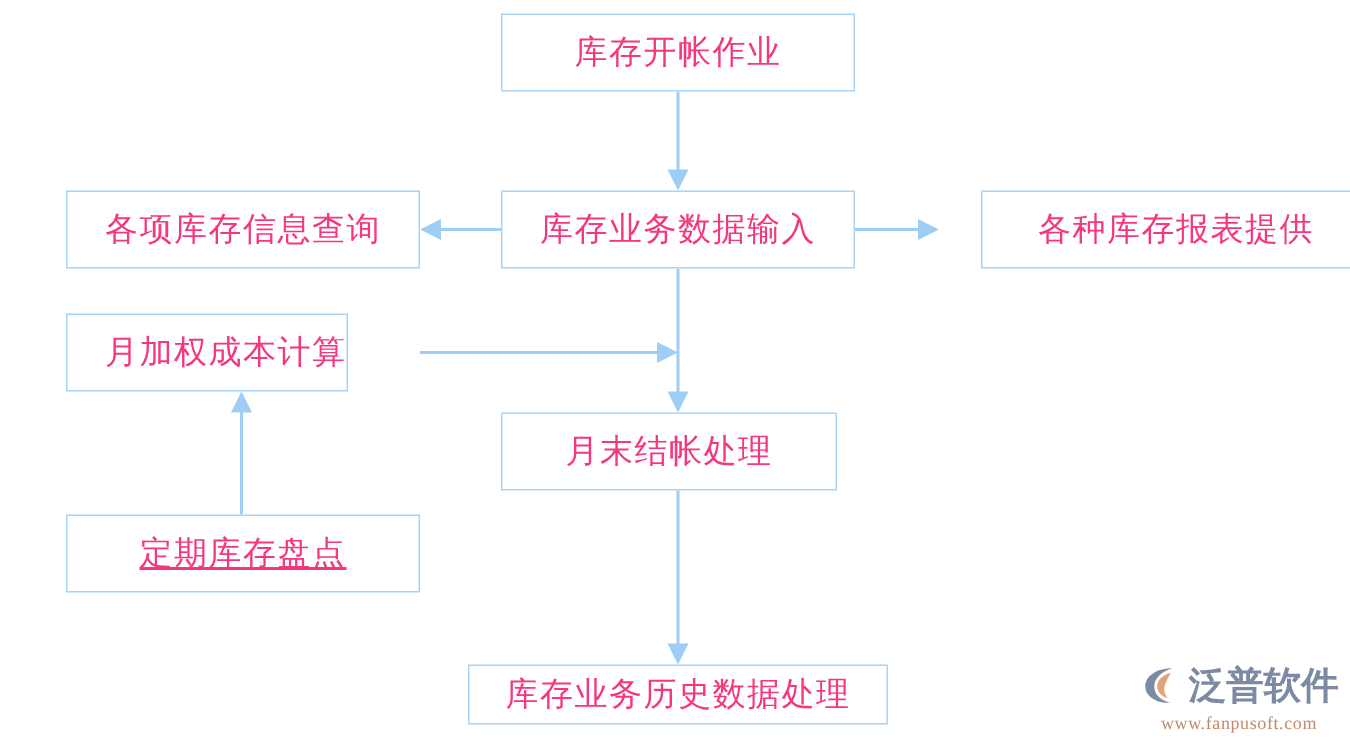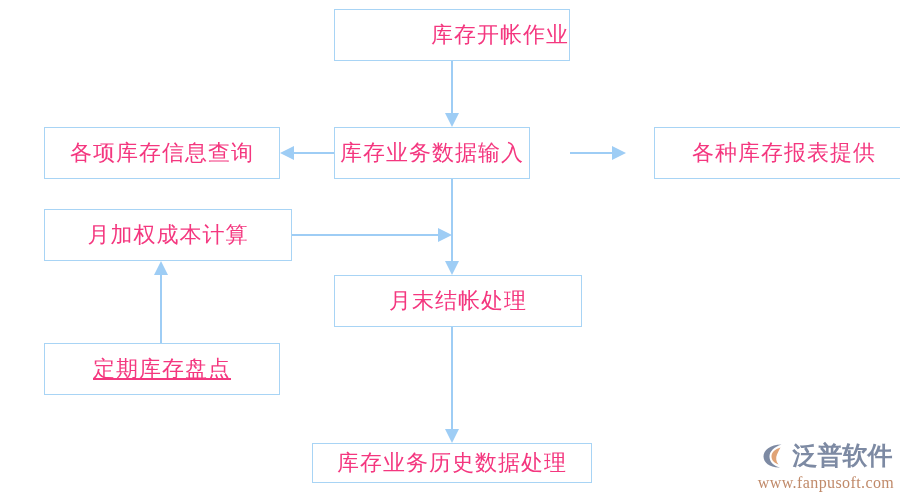--- a/index.html
+++ b/index.html
@@ -75,21 +75,21 @@
   #watermark .wm-text {
     color: #7d8aa3;
     font-size: 25px;
     font-weight: bold;
     letter-spacing: 0px;
     line-height: 1;
     font-family: "Liberation Sans", "DejaVu Sans", sans-serif;
   }
   #watermark .wm-url {
     color: #c08a6a;
-    font-size: 16px;
+    font-size: 12px;
     letter-spacing: 0.4px;
     margin-top: 3px;
     font-family: "Liberation Serif", "DejaVu Serif", serif;
   }
 </style>
 </head>
 <body>
 
 <div id="canvas">
 
@@ -124,41 +124,41 @@
       <line class="edge-line" x1="161" y1="343" x2="161" y2="268"></line>
       <polygon class="edge-head" points="161,261 154,275 168,275"></polygon>
     </g>
 
     <g>
       <line class="edge-line" x1="452" y1="327" x2="452" y2="436"></line>
       <polygon class="edge-head" points="452,443 445,429 459,429"></polygon>
     </g>
   </svg>
 
-  <div class="node" style="left:334px; top:9px; width:236px; height:52px;justify-content:flex-end;">
+  <div class="node" style="left:334px; top:9px; width:236px; height:52px;">
     <span class="node-label">库存开帐作业</span>
   </div>
 
   <div class="node" style="left:44px; top:127px; width:236px; height:52px;text-align:right;">
     <span class="node-label">各项库存信息查询</span>
   </div>
 
-  <div class="node" style="left:334px; top:127px; width:196px; height:52px;">
+  <div class="node" style="left:334px; top:127px; width:236px; height:52px;">
     <span class="node-label">库存业务数据输入</span>
   </div>
 
   <div class="node" style="left:654px; top:127px; width:260px; height:52px;align-items:center;">
     <span class="node-label">各种库存报表提供</span>
   </div>
 
-  <div class="node" style="left:44px; top:209px; width:248px; height:52px;">
+  <div class="node" style="left:44px; top:209px; width:188px; height:52px;justify-content:flex-end;">
     <span class="node-label">月加权成本计算</span>
   </div>
 
-  <div class="node" style="left:334px; top:275px; width:248px; height:52px;">
+  <div class="node" style="left:334px; top:275px; width:224px; height:52px;">
     <span class="node-label">月末结帐处理</span>
   </div>
 
   <div class="node" style="left:44px; top:343px; width:236px; height:52px;text-decoration:underline;">
     <span class="node-label">定期库存盘点</span>
   </div>
 
   <div class="node" style="left:312px; top:443px; width:280px; height:40px;justify-content:center;">
     <span class="node-label">库存业务历史数据处理</span>
   </div>

